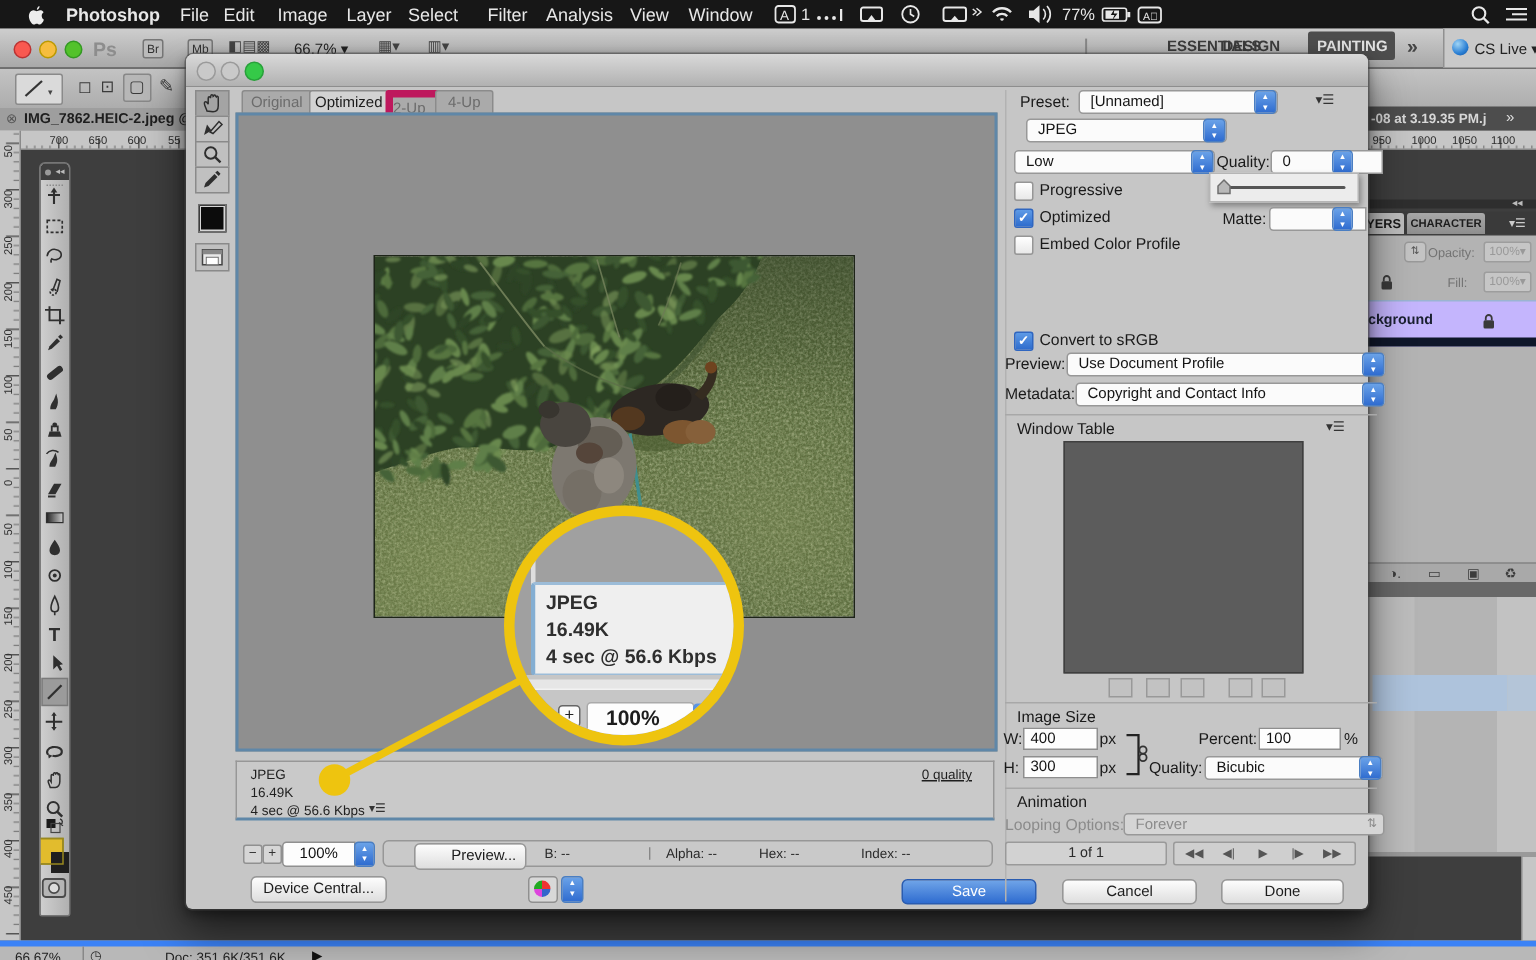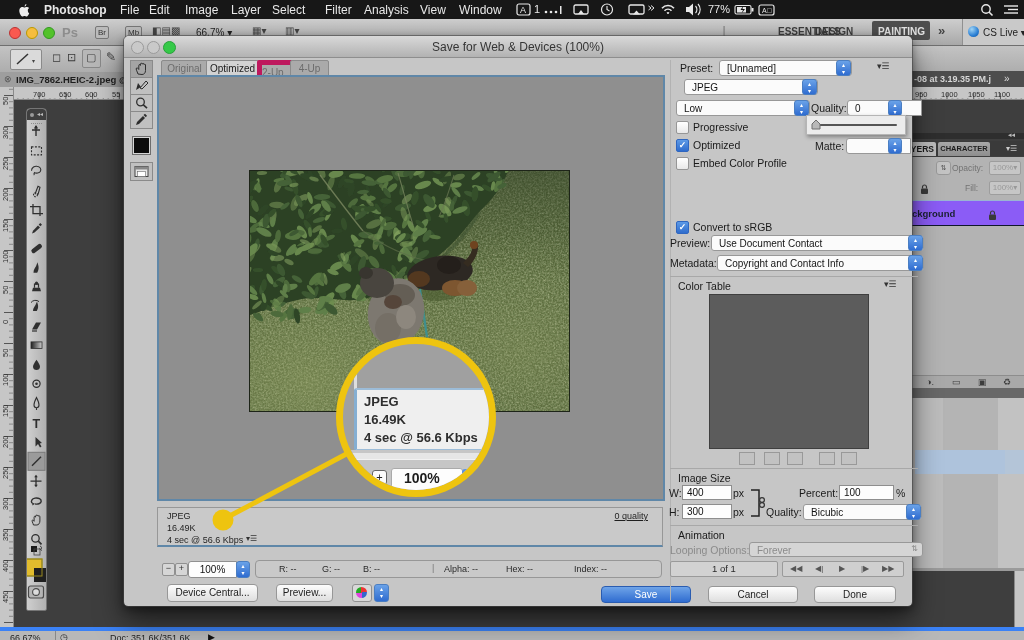--- a/index.html
+++ b/index.html
@@ -311,21 +311,21 @@
   <div class="abs" style="left:900px;top:157px;width:124px;height:218px;background:#b3b3b3;">
     <span class="abs" style="left:36px;top:4px;width:13px;height:12px;background:#c3c3c3;border:1px solid #999;border-radius:3px;font-size:7px;color:#555;text-align:center;line-height:12px;">⇅</span>
     <span class="tx" style="left:52px;top:6px;font-size:8.5px;color:#737373;">Opacity:</span>
     <span class="abs" style="left:89px;top:4px;width:30px;height:12px;background:#c6c6c6;border:1px solid #9d9d9d;border-radius:2px;font-size:8px;color:#999;text-align:center;line-height:12px;">100%▾</span>
     <span class="abs" style="left:20px;top:24px;"><svg width="9" height="11" viewBox="0 0 9 11">
           <rect x="1" y="4.5" width="7" height="5.5" rx="1" fill="#3a3a3a"></rect>
           <path d="M2.5 4.5 L2.5 3 a2 2 0 0 1 4 0 L6.5 4.5" fill="none" stroke="#3a3a3a" stroke-width="1.2"></path>
         </svg></span>
     <span class="tx" style="left:65px;top:26px;font-size:8.5px;color:#737373;">Fill:</span>
     <span class="abs" style="left:89px;top:24px;width:30px;height:12px;background:#c6c6c6;border:1px solid #9d9d9d;border-radius:2px;font-size:8px;color:#999;text-align:center;line-height:12px;">100%▾</span>
-    <div class="abs" style="left:0;top:43px;width:124px;height:24px;background:#8b5cf6;border-top:1px solid #9ab4d2;border-bottom:1px solid #0f172a;">
+    <div class="abs" style="left:0;top:43px;width:124px;height:24px;background:#c4b5fd;border-top:1px solid #9ab4d2;border-bottom:6px solid #0f172a;">
       <span class="tx" style="left:12px;top:7px;font-size:9.5px;font-weight:bold;color:#1a2030;">ckground</span>
       <span class="abs" style="left:88px;top:6px;"><svg width="9" height="11" viewBox="0 0 9 11">
             <rect x="1" y="4.5" width="7" height="5.5" rx="1" fill="#3a3a3a"></rect>
             <path d="M2.5 4.5 L2.5 3 a2 2 0 0 1 4 0 L6.5 4.5" fill="none" stroke="#3a3a3a" stroke-width="1.2"></path>
           </svg></span>
     </div>
   </div>
   <div class="abs" style="left:900px;top:375px;width:124px;height:13px;background:#a9a9a9;border-top:1px solid #8d8d8d;color:#3c3c3c;">
     <span class="tx" style="left:26px;top:1px;font-size:9px;">◑.</span>
     <span class="tx" style="left:52px;top:1px;font-size:9px;">▭</span>
@@ -344,21 +344,20 @@
 
   <div class="abs" style="left:1014px;top:571px;width:10px;height:56px;background:#c6c6c6;border-left:1px solid #8a8a8a;"></div>
 </div>
 
 <div class="abs" id="dialog" style="left:124px;top:36px;width:788px;height:570px;background:#c6c6c6;border-radius:5px 5px 4px 4px;box-shadow:0 14px 28px rgba(0,0,0,0.55), 0 3px 8px rgba(0,0,0,0.4);outline:1px solid rgba(70,70,70,0.6);">
 
   <div class="abs" style="left:0;top:0;width:788px;height:21px;background:linear-gradient(#d9d9d9,#b2b2b2);border-bottom:1px solid #8e8e8e;border-radius:5px 5px 0 0;">
     <div class="abs" style="left:7px;top:5px;width:11px;height:11px;border-radius:50%;background:#c9c9c9;border:1px solid #9a9a9a;"></div>
     <div class="abs" style="left:23px;top:5px;width:11px;height:11px;border-radius:50%;background:#c9c9c9;border:1px solid #9a9a9a;"></div>
     <div class="abs" style="left:39px;top:5px;width:11px;height:11px;border-radius:50%;background:#35c948;border:1px solid #28a13a;"></div>
-    <div class="tx" style="left:0;top:4px;width:788px;text-align:center;font-size:12px;color:#353535;">Save for Web &amp; Devices (100%)</div>
   </div>
 
   <div id="dlg-left">
     <div class="abs" style="left:6px;top:24px;width:21px;height:16px;background:#a4a4a4;border:1px solid #8a8a8a;">
       <svg width="21" height="16" viewBox="0 0 21 16">
           <path d="M7 13 C6 10 4.5 8 5.5 7 C6.3 6.4 7.2 7.4 7.8 8.5 L7.8 4.5 C7.8 3.2 9.2 3.2 9.3 4.5 L9.5 3 C9.7 1.8 11 2 11.1 3.2 L11.4 3 C11.6 1.9 12.8 2.1 12.9 3.3 L13.2 3.6 C13.5 2.8 14.5 3 14.5 4 L14.5 9.5 C14.5 12 13 13.5 11 13.5 Z" fill="none" stroke="#2e2e2e" stroke-width="1"></path>
         </svg>
     </div>
     <div class="abs" style="left:6px;top:41px;width:21px;height:16px;background:#c0c0c0;border:1px solid #8a8a8a;">
       <svg width="21" height="16" viewBox="0 0 21 16">
@@ -795,21 +794,21 @@
     <div class="abs" style="left:131px;top:524px;width:405px;height:16px;background:#c9c9c9;border:1px solid #979797;border-radius:4px;font-size:9px;color:#2a2a2a;">
       <span class="tx" style="left:23px;top:3px;">R: --</span>
       <span class="tx" style="left:66px;top:3px;">G: --</span>
       <span class="tx" style="left:107px;top:3px;">B: --</span>
       <span class="tx" style="left:176px;top:2px;color:#777;">|</span>
       <span class="tx" style="left:188px;top:3px;">Alpha: --</span>
       <span class="tx" style="left:250px;top:3px;">Hex: --</span>
       <span class="tx" style="left:318px;top:3px;">Index: --</span>
     </div>
     <div class="abs btn" style="left:43px;top:548px;width:89px;height:16px;">Device Central...</div>
-    <div class="abs btn" style="left:152px;top:548px;width:55px;height:16px;">Preview...</div>
+    <div class="abs btn" style="left:152px;top:526px;width:55px;height:16px;padding-left:18px;">Preview...</div>
     <div class="abs" style="left:228px;top:548px;width:18px;height:16px;background:#d8d8d8;border:1px solid #909090;border-radius:3px;">
       <span class="abs" style="left:3px;top:2px;width:11px;height:11px;border-radius:50%;background:conic-gradient(#e33 0 25%,#36c 25% 50%,#d4d 50% 75%,#2a2 75%);"></span>
     </div>
     <div class="abs blue-step" style="left:250px;top:548px;width:13px;height:16px;"></div>
     <div class="abs btnblue" style="left:477px;top:550px;width:88px;height:15px;">Save</div>
     <div class="abs btn" style="left:584px;top:550px;width:88px;height:15px;">Cancel</div>
     <div class="abs btn" style="left:690px;top:550px;width:80px;height:15px;">Done</div>
   </div>
 
   <div id="dlg-right">
@@ -846,30 +845,30 @@
     <span class="rlab" style="left:569px;top:103px;">Optimized</span>
     <span class="rlab" style="left:691px;top:104px;">Matte:</span>
     <div class="drop" style="left:722px;top:102px;width:43px;height:14px;border-radius:3px 0 0 3px;"></div>
     <div class="abs blue-step" style="left:764px;top:102px;width:12px;height:14px;"></div>
     <span class="cb" style="left:552px;top:121px;"></span>
     <span class="rlab" style="left:569px;top:121px;">Embed Color Profile</span>
     <span class="cbc" style="left:552px;top:185px;">✓</span>
     <span class="rlab" style="left:569px;top:185px;">Convert to sRGB</span>
     <span class="rlab" style="left:546px;top:201px;">Preview:</span>
     <div class="drop" style="left:587px;top:199px;width:191px;height:14px;">
-        <span class="lbl">Use Document Contact</span>
+        <span class="lbl">Use Document Profile</span>
         <span class="dstep"></span>
       </div>
     <span class="rlab" style="left:546px;top:221px;">Metadata:</span>
     <div class="drop" style="left:593px;top:219px;width:185px;height:14px;">
         <span class="lbl">Copyright and Contact Info</span>
         <span class="dstep"></span>
       </div>
     <div class="abs" style="left:546px;top:240px;width:248px;height:0;border-top:1px solid #a8a8a8;"></div>
-    <span class="rlab" style="left:554px;top:244px;">Color Table</span>
+    <span class="rlab" style="left:554px;top:244px;">Window Table</span>
     <span class="rlab" style="left:760px;top:243px;color:#333;font-size:9px;">▾☰</span>
     <div class="abs" style="left:585px;top:258px;width:158px;height:153px;background:#5c5c5c;border:1px solid #3f3f3f;"></div>
 
     <div class="abs" style="left:585px;top:416px;width:158px;height:12px;">
       <span class="abs" style="left:30px;top:0;width:14px;height:11px;border:1px solid #999;background:#c2c2c2;"></span>
       <span class="abs" style="left:55px;top:0;width:14px;height:11px;border:1px solid #999;background:#c2c2c2;"></span>
       <span class="abs" style="left:78px;top:0;width:14px;height:11px;border:1px solid #999;background:#c2c2c2;"></span>
       <span class="abs" style="left:110px;top:0;width:14px;height:11px;border:1px solid #999;background:#c2c2c2;"></span>
       <span class="abs" style="left:132px;top:0;width:14px;height:11px;border:1px solid #999;background:#c2c2c2;"></span>
     </div>

